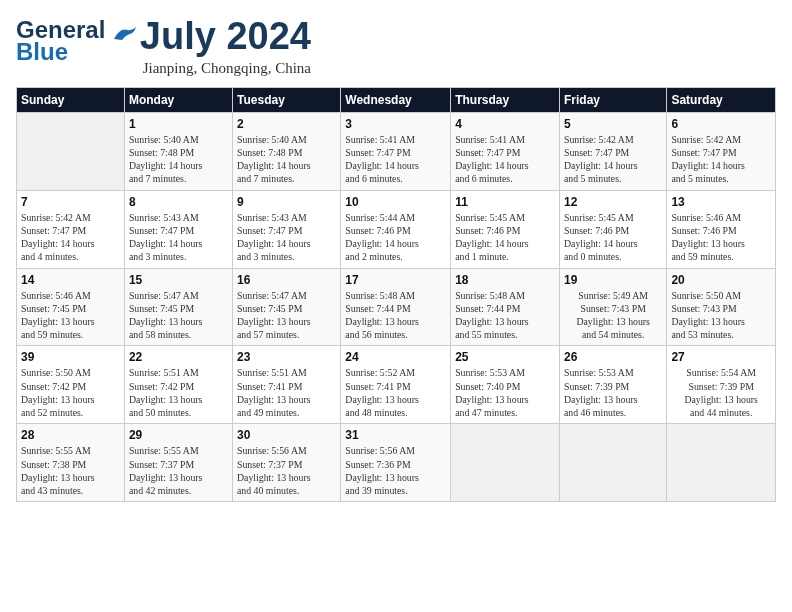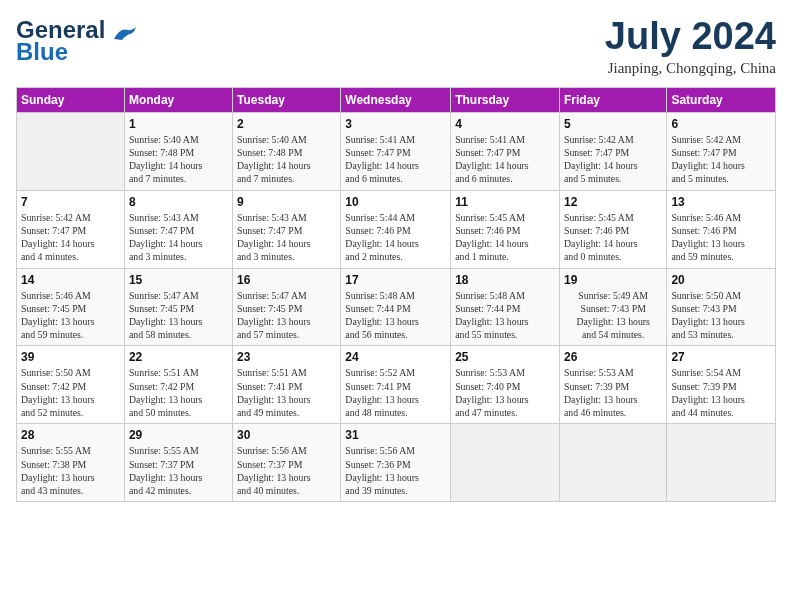--- a/index.html
+++ b/index.html
@@ -9,21 +9,20 @@
       width: 792px;
       height: 612px;
       overflow: hidden;
     }
     .container {
       width: 792px;
       padding: 16px 16px 10px 16px;
     }
     .header {
       display: flex;
-      justify-content: space-between;
       align-items: flex-start;
       margin-bottom: 10px;
     }
     .logo {
       display: flex;
       flex-direction: column;
       align-items: flex-start;
     }
     .title-block {
       text-align: right;
@@ -39,21 +38,21 @@
       color: #333;
       margin-top: 2px;
       font-family: Liberation Serif, serif;
     }
     table {
       width: 100%;
       border-collapse: collapse;
       font-size: 10.5px;
     }
     thead tr th {
-      background-color: #a21caf;
+      background-color: #0f172a;
       color: #fff;
       padding: 5px 4px;
       text-align: left;
       font-size: 12px;
       font-weight: bold;
       border: 1px solid #ccc;
     }
     tbody tr td {
       border: 1px solid #ccc;
       vertical-align: top;
@@ -306,21 +305,21 @@
           </td>
           <td>
             <span class="day-num">26</span>
             <div class="day-info" style="white-space: pre-line;">Sunrise: 5:53 AM
 Sunset: 7:39 PM
 Daylight: 13 hours
 and 46 minutes.</div>
           </td>
           <td>
             <span class="day-num">27</span>
-            <div class="day-info" style="white-space: pre-line;">Sunrise: 5:54 AM
+            <div class="day-info" style="white-space: pre-line; text-align: center;">Sunrise: 5:54 AM
 Sunset: 7:39 PM
 Daylight: 13 hours
 and 44 minutes.</div>
           </td>
         </tr>
         <tr>
           <td>
             <span class="day-num">28</span>
             <div class="day-info" style="white-space: pre-line;">Sunrise: 5:55 AM
 Sunset: 7:38 PM

